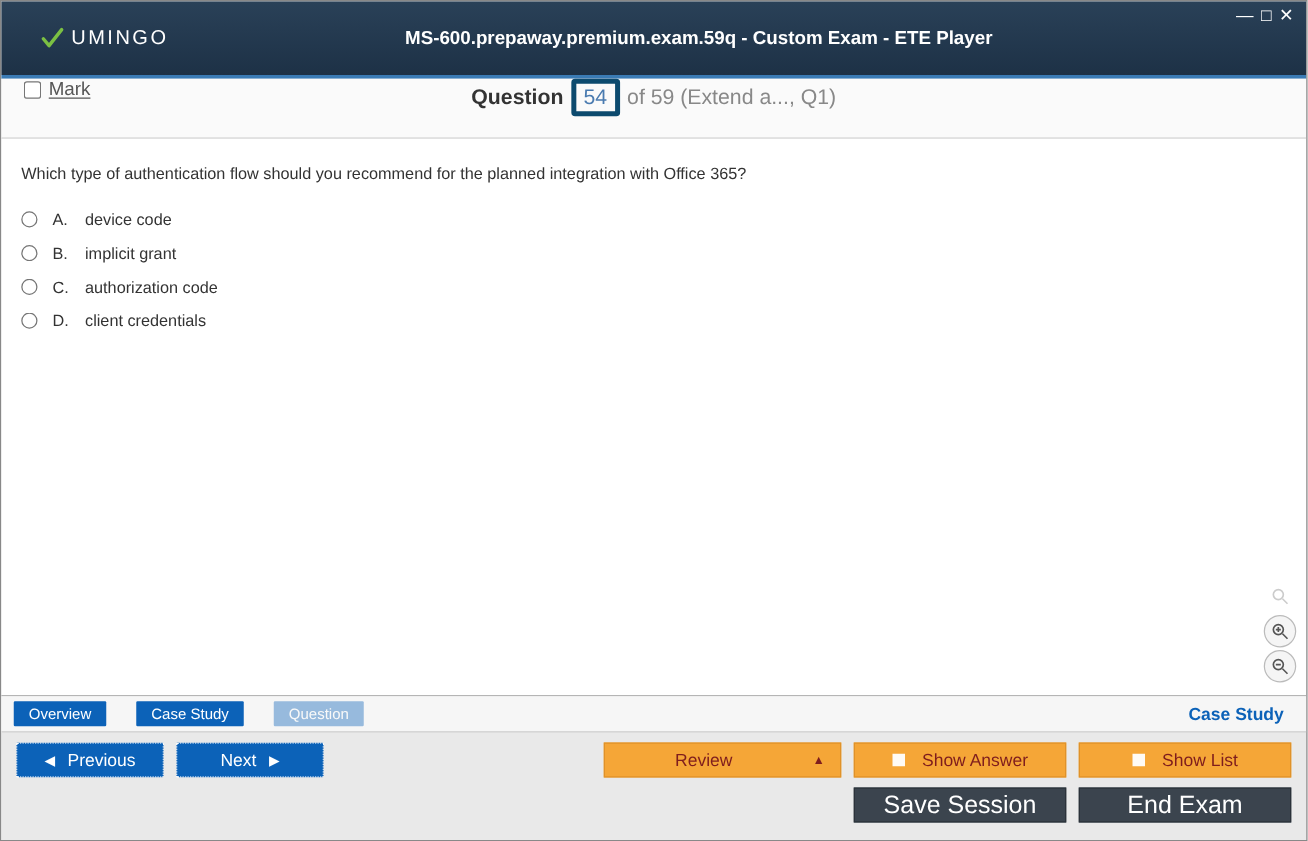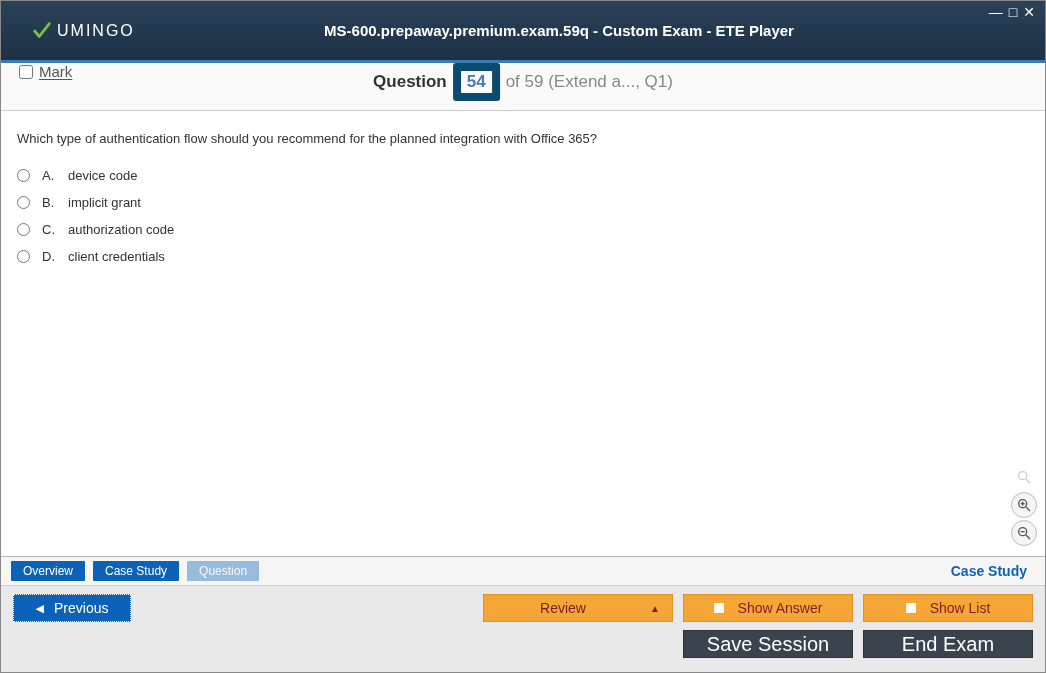--- a/index.html
+++ b/index.html
@@ -75,24 +75,24 @@
     left: 50%;
     transform: translateX(-50%);
     font-size: 17px;
     color: #888;
     display: flex;
     align-items: center;
     gap: 6px;
   }
   .qcenter .ql { color: #333; font-weight: 700; }
   .qnum {
-    border: 8px solid #0c4a6e;
+    border: 4px solid #0c4a6e;
     border-radius: 3px;
     color: #4a7bb0;
-    font-weight: 700;
+    font-weight: 400;
     padding: 1px 6px;
   }
   .question-body {
     flex: 1;
     background: #fff;
     padding: 20px 16px;
     position: relative;
     font-size: 13px;
     color: #333;
   }
@@ -135,21 +135,21 @@
   .tabs-row {
     display: flex;
     align-items: center;
     padding: 4px 10px 4px 10px;
     border-bottom: 1px solid #ccc;
     background: #f6f6f6;
   }
   .tab {
     padding: 3px 12px;
     font-size: 12px;
-    margin-right: 8px;
+    margin-right: 24px;
     border-radius: 1px;
     cursor: pointer;
   }
   .tab.ov { background: #0c62b8; color: #fff; }
   .tab.cs { background: #0c62b8; color: #fff; }
   .tab.qn { background: #0c62b8; color: #fff; opacity: 0.4;}
   .cs-label { margin-left: auto; margin-right: 8px; color: #0c62b8; font-weight: 700; font-size: 14px; }
   .buttons-row {
     display: flex;
     align-items: center;
@@ -295,20 +295,24 @@
     <div class="tab ov">Overview</div>
     <div class="tab cs">Case Study</div>
     <div class="tab qn">Question</div>
     <div class="cs-label">Case Study</div>
   </div>
   <div class="buttons-row">
     <div class="navbtn">
       <span class="arrow">◀</span>
       <span>Previous</span>
     </div>
+    <div class="navbtn">
+      <span>Next</span>
+      <span class="arrow">▶</span>
+    </div>
     <div class="spacer"></div>
     <div class="orangebtn review">
       <span>Review</span>
       <span class="up">▲</span>
     </div>
     <div class="orangebtn show">
       <span class="sq"></span>
       <span>Show Answer</span>
     </div>
     <div class="orangebtn show">

